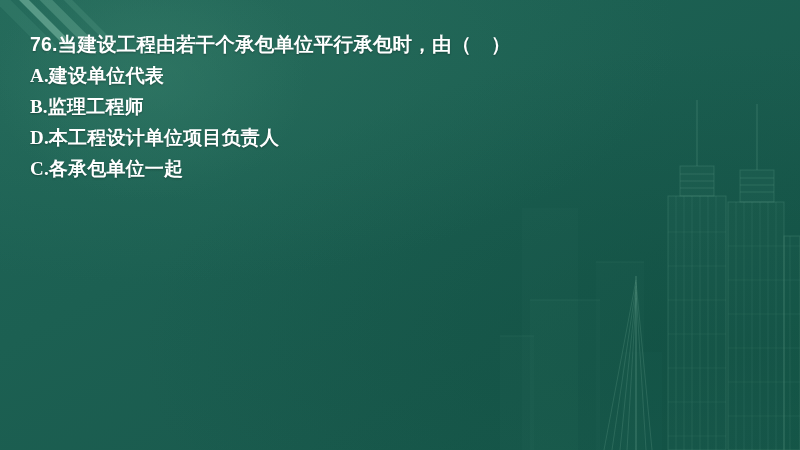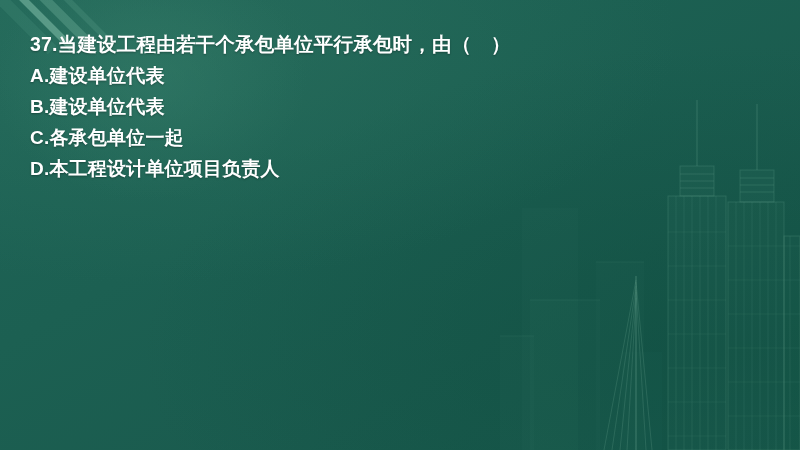--- a/index.html
+++ b/index.html
@@ -50,21 +50,21 @@
   }
   .qline, .opt {
     color:#ffffff;
     font-weight:bold;
     font-size:19.5px;
     line-height:31px;
     letter-spacing:0.2px;
     white-space:pre;
     text-shadow:0 1px 2px rgba(0,0,0,0.30);
   }
-  .opt { font-size:19px; }
+  .opt { font-size:19px;font-family:Liberation Serif, serif; }
 </style>
 </head>
 <body>
 
 <div id="slide">
 
   <div class="bloom"></div>
 
   <div class="stripes">
     <svg width="120" height="108" viewBox="0 0 120 108">
@@ -148,21 +148,21 @@
         <g stroke="rgba(140,200,176,0.14)">
           <line x1="0" y1="336" x2="34" y2="336"></line>
           <line x1="30" y1="300" x2="100" y2="300"></line>
           <line x1="96" y1="262" x2="144" y2="262"></line>
         </g>
       </g>
     </svg>
   </div>
 
   <div id="content">
-    <div class="qline">37.当建设工程由若干个承包单位平行承包时，由（　）</div>
+    <div class="qline">76.当建设工程由若干个承包单位平行承包时，由（　）</div>
 
     <div class="opt">A.建设单位代表</div>
-    <div class="opt">B.建设单位代表</div>
+    <div class="opt">B.监理工程师</div>
+    <div class="opt">D.本工程设计单位项目负责人</div>
     <div class="opt">C.各承包单位一起</div>
-    <div class="opt">D.本工程设计单位项目负责人</div>
   </div>
 
 </div>
 
 </body></html>

